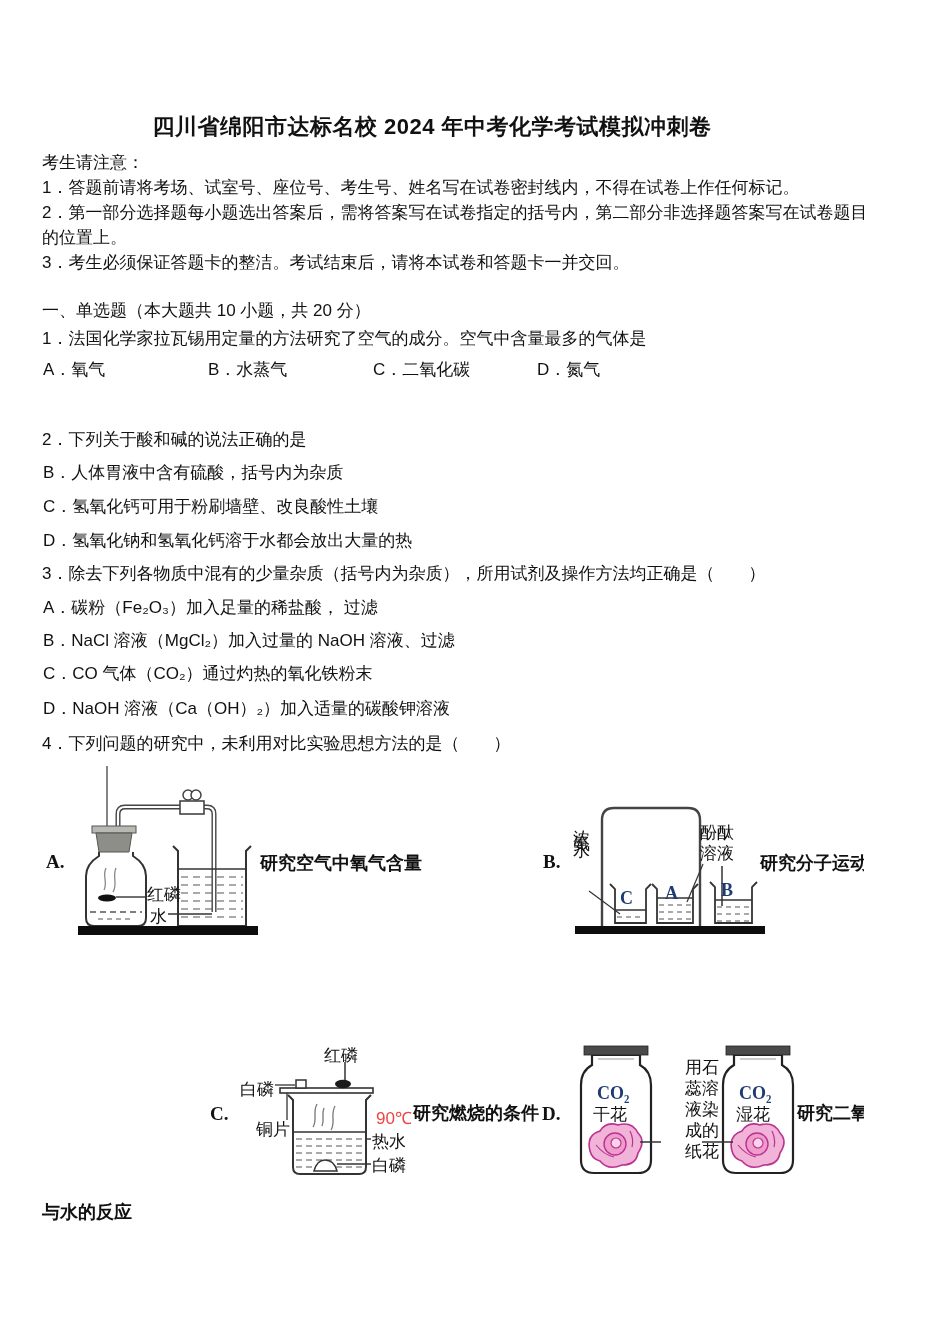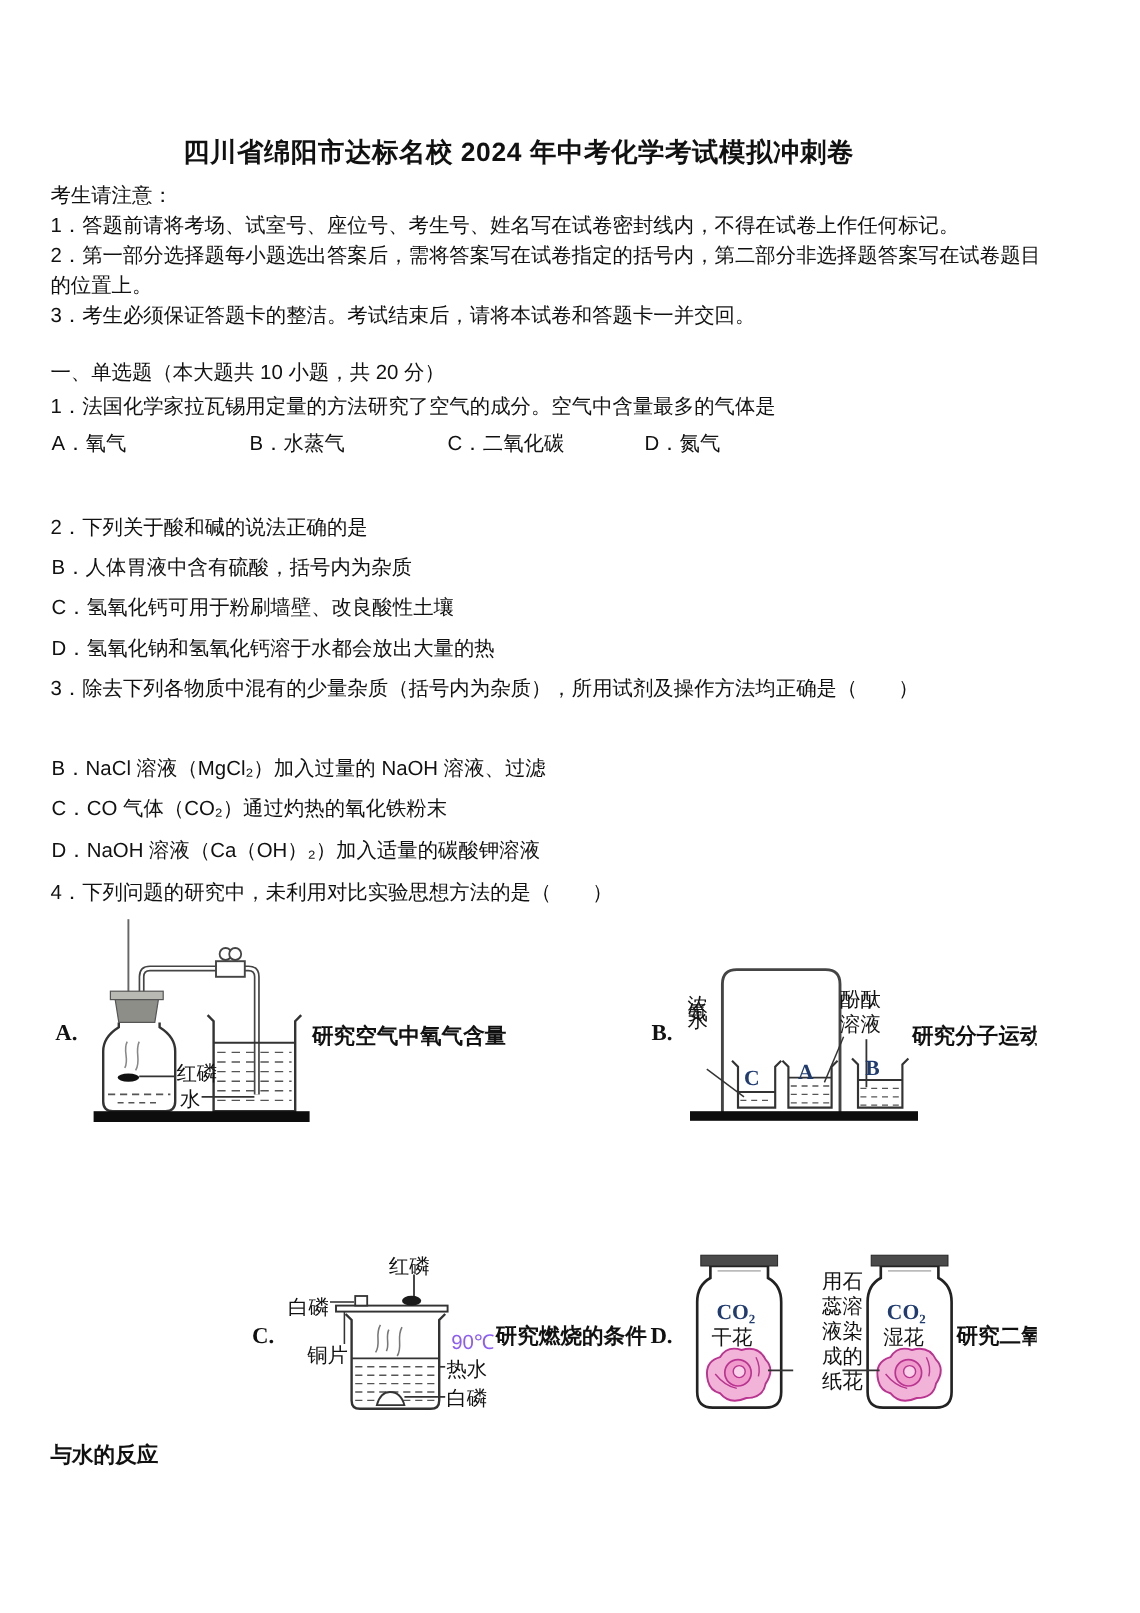--- a/index.html
+++ b/index.html
@@ -5,21 +5,21 @@
   html,body{margin:0;padding:0;background:#ffffff;}
   .page{position:relative;width:864px;height:1344px;background:#ffffff;
         font-family:"Liberation Sans",sans-serif;color:#111;overflow:hidden;}
   .abs{position:absolute;}
   .title{font-size:22px;font-weight:700;letter-spacing:.5px;white-space:nowrap;}
   .nline{font-size:17px;line-height:25px;}
   .line{font-size:17px;line-height:21px;white-space:nowrap;}
   .cap{font-size:18px;font-weight:700;white-space:nowrap;}
   .dletter{font-family:"Liberation Serif",serif;font-size:19px;font-weight:700;}
   .small-label{font-size:17px;white-space:nowrap;}
-  .gray-label{color:#8b5cf6;}
+  .gray-label{color:#ef4444;}
   .blue-label{font-family:"Liberation Serif",serif;font-weight:700;font-size:18px;color:#1f3b70;}
   .vtext{writing-mode:vertical-rl;text-orientation:upright;font-size:17px;letter-spacing:6px;height:86px;}
   .wrap2{width:37px;font-size:17px;line-height:21px;}
   svg{overflow:visible;display:block;}
 </style>
 </head>
 <body>
 
 <div class="page">
 
@@ -39,20 +39,21 @@
   <div class="abs line" style="left:208px;top:359px;">B．水蒸气</div>
   <div class="abs line" style="left:373px;top:359px;">C．二氧化碳</div>
   <div class="abs line" style="left:537px;top:359px;">D．氮气</div>
 
   <div class="abs line" style="left:42px;top:417px;margin-top:12px;">2．下列关于酸和碱的说法正确的是</div>
   <div class="abs line" style="left:43px;top:462px;">B．人体胃液中含有硫酸，括号内为杂质</div>
   <div class="abs line" style="left:43px;top:530px;">D．氢氧化钠和氢氧化钙溶于水都会放出大量的热</div>
   <div class="abs line" style="left:43px;top:496px;">C．氢氧化钙可用于粉刷墙壁、改良酸性土壤</div>
 
   <div class="abs line" style="left:42px;top:563px;">3．除去下列各物质中混有的少量杂质（括号内为杂质），所用试剂及操作方法均正确是（　　）</div>
+  <div class="abs line" style="left:43px;top:597px;">A．碳粉（Fe₂O₃）加入足量的稀盐酸， 过滤</div>
   <div class="abs line" style="left:43px;top:630px;">B．NaCl 溶液（MgCl₂）加入过量的 NaOH 溶液、过滤</div>
   <div class="abs line" style="left:43px;top:663px;">C．CO 气体（CO₂）通过灼热的氧化铁粉末</div>
   <div class="abs line" style="left:43px;top:698px;">D．NaOH 溶液（Ca（OH）₂）加入适量的碳酸钾溶液</div>
 
   <div class="abs line" style="left:42px;top:733px;">4．下列问题的研究中，未利用对比实验思想方法的是（　　）</div>
 
   <div class="abs dletter" style="left:46px;top:851px;">A.</div>
   <svg class="abs" style="left:78px;top:762px;" width="180" height="176" viewBox="0 0 180 176">
 
     <line x1="29" y1="4" x2="29" y2="66" stroke="#666" stroke-width="1.6"></line>

